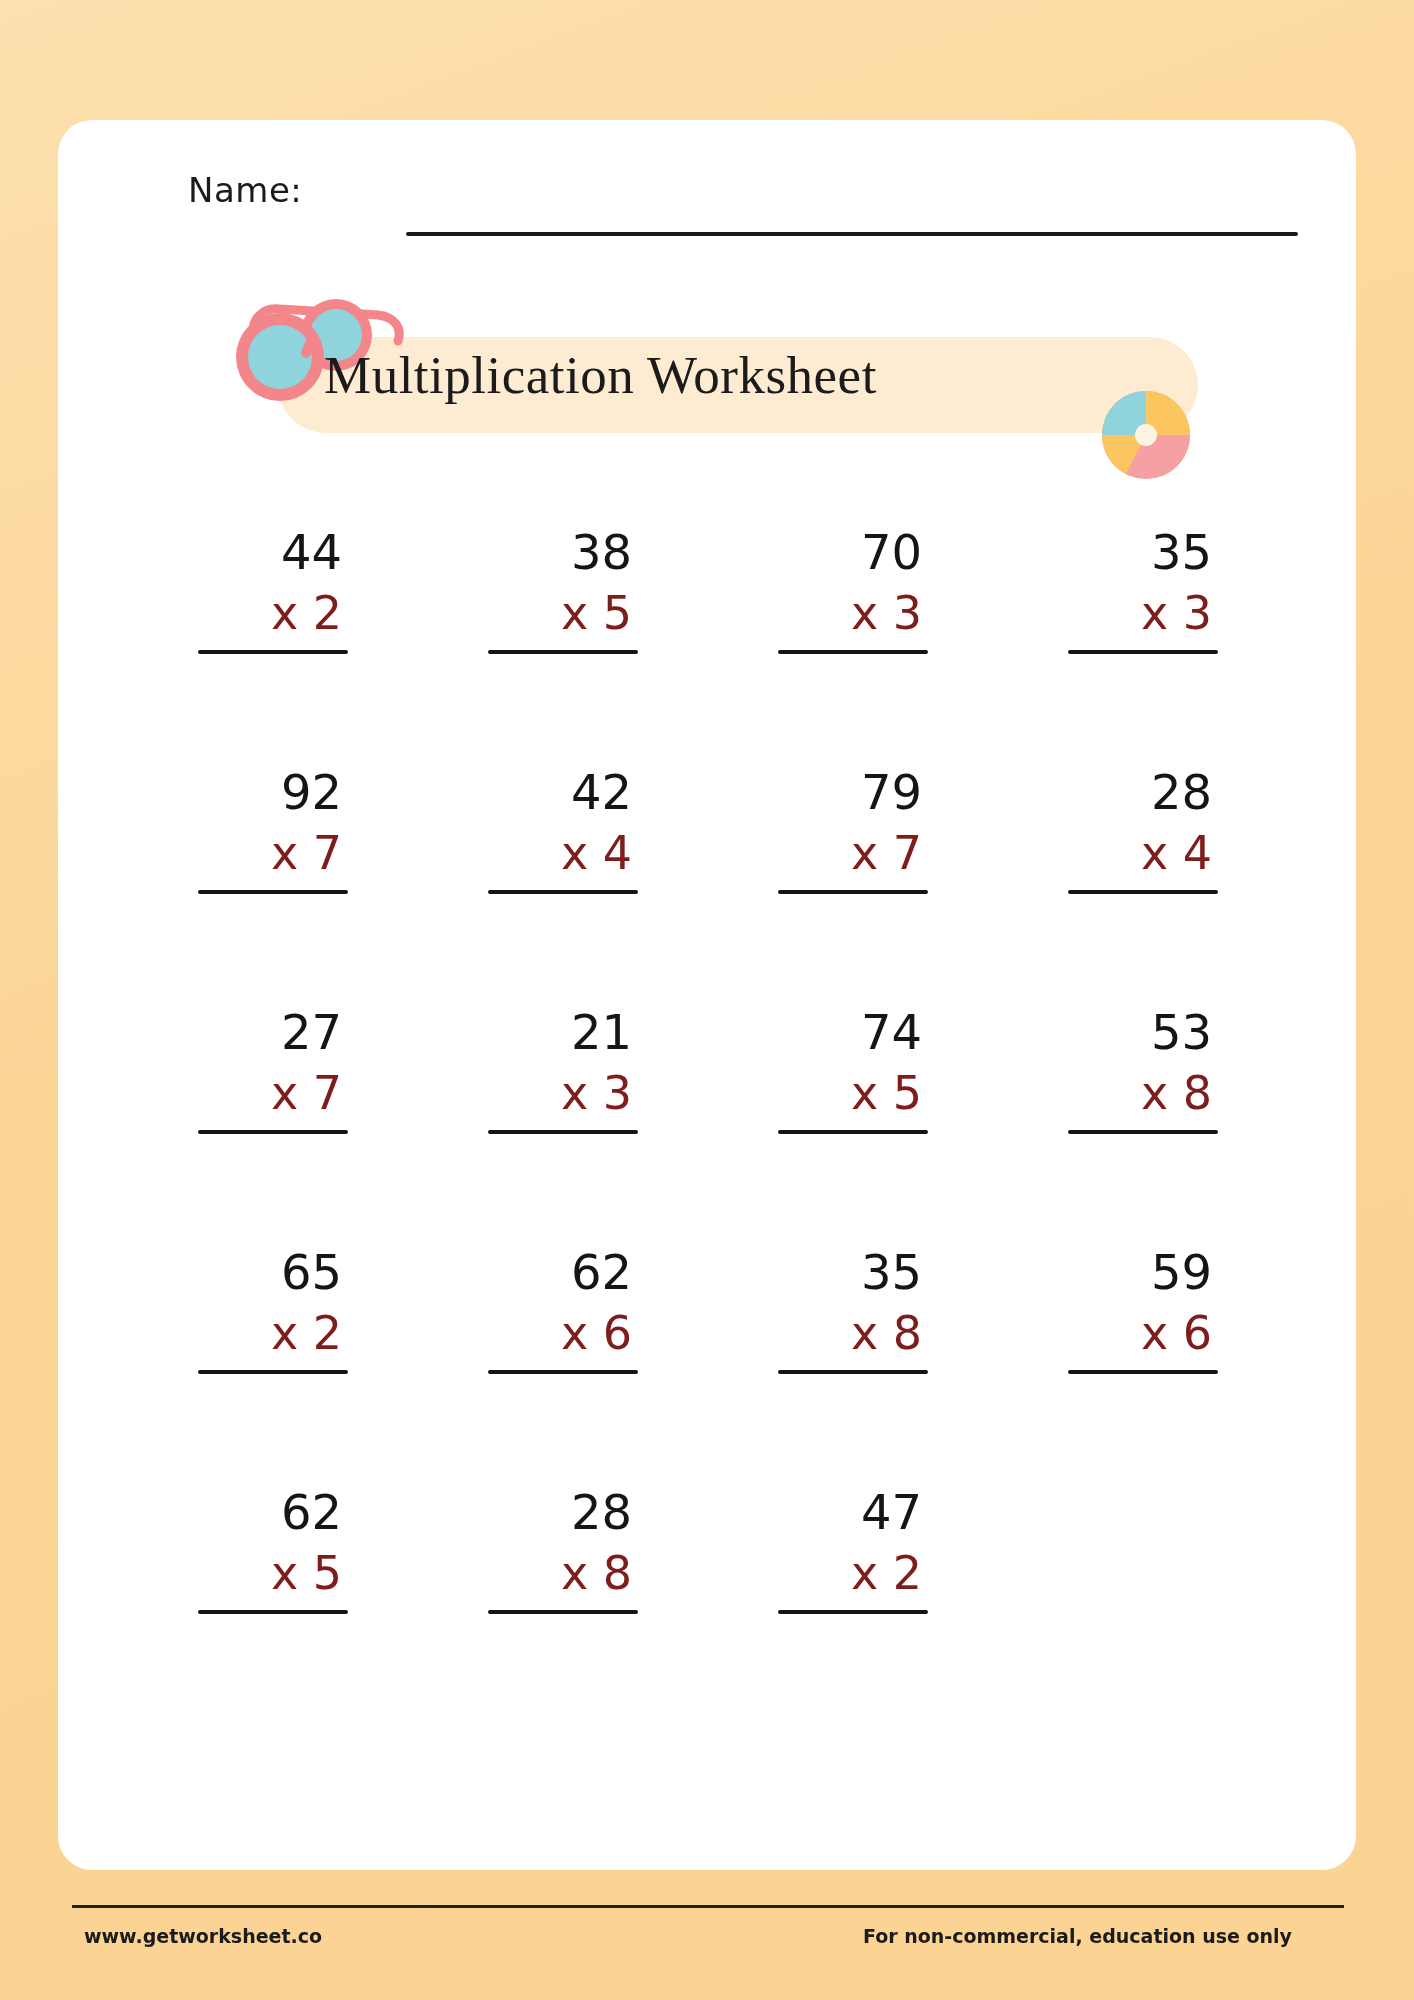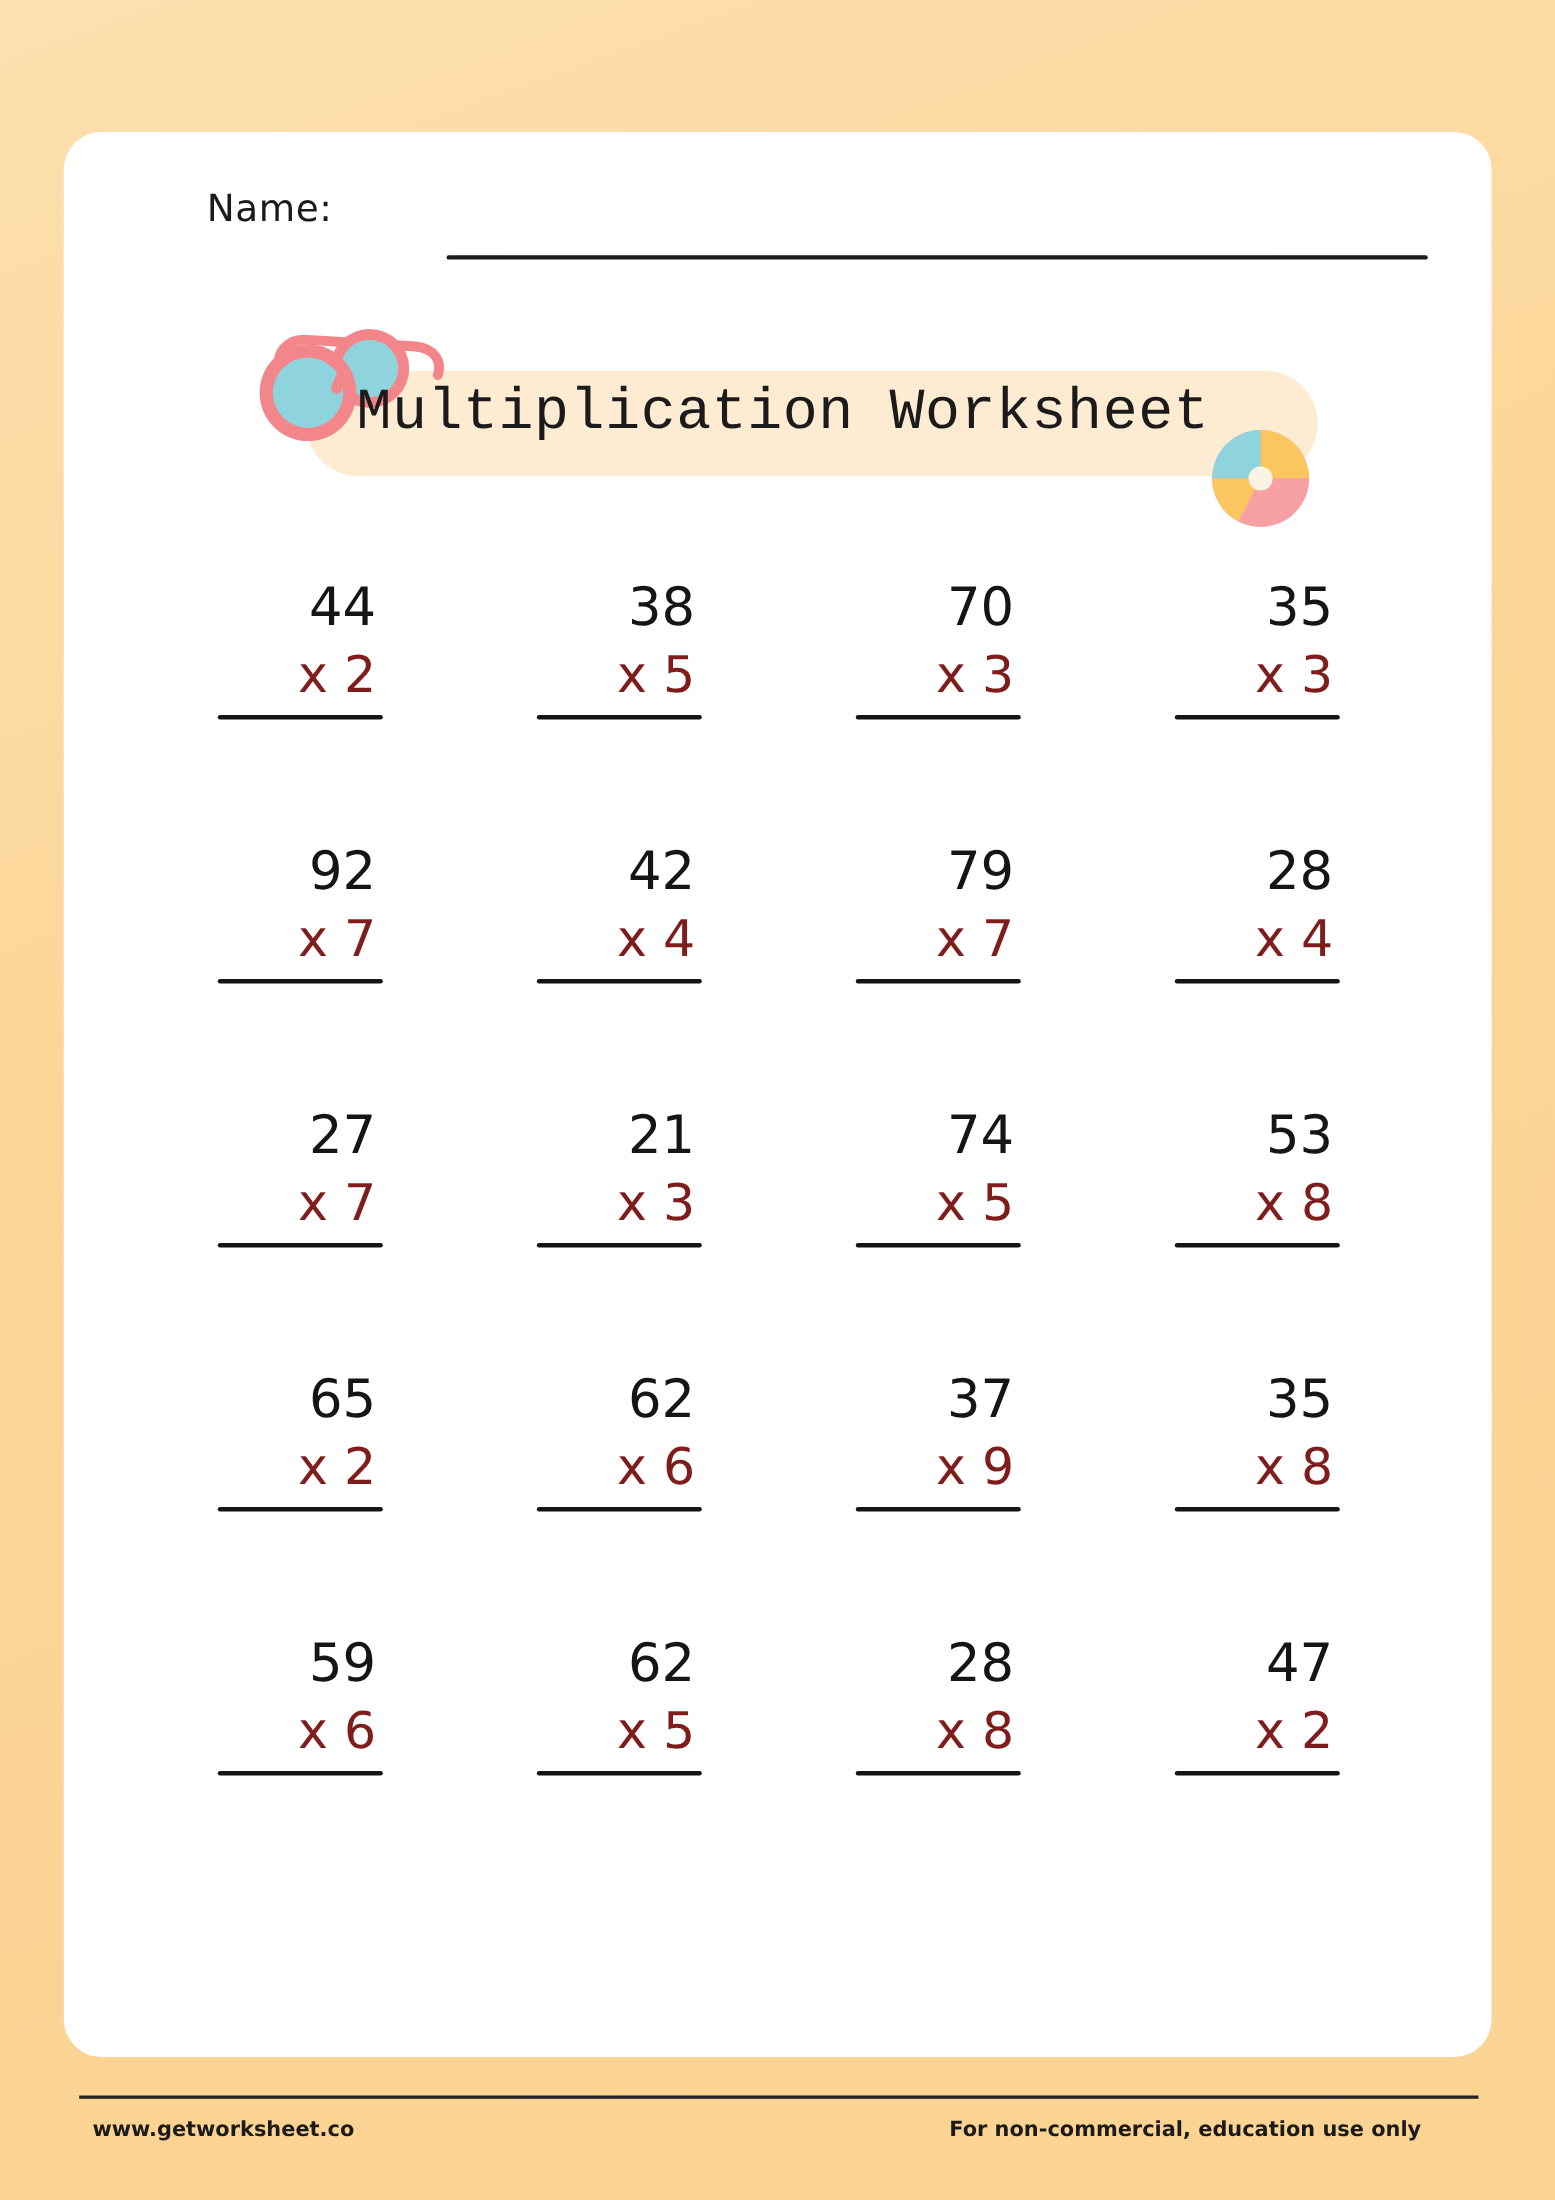--- a/index.html
+++ b/index.html
@@ -76,21 +76,21 @@
     border-radius: 48px;
   }
   .title-text {
     position: absolute;
     left: 96px;
     top: 50px;
     width: 880px;
     text-align: left;
     font-size: 53px;
     color: #1b1b1b;
-    font-family: Liberation Mono, monospace;
+    font-family: Liberation Serif, serif;
     letter-spacing: 0.5px;
     white-space: nowrap;
   }
   
   .sunglasses {
     position: absolute;
     left: 0px;
     top: 0px;
     width: 190px;
     height: 110px;
@@ -324,27 +324,20 @@
       </div>
       <div class="cell">
         <div class="prob">
           <div class="top">62</div>
           <div class="bot">x 6</div>
           <div class="rule"></div>
         </div>
       </div>
       <div class="cell">
         <div class="prob">
-          <div class="top">37</div>
-          <div class="bot">x 9</div>
-          <div class="rule"></div>
-        </div>
-      </div>
-      <div class="cell">
-        <div class="prob">
           <div class="top">35</div>
           <div class="bot">x 8</div>
           <div class="rule"></div>
         </div>
       </div>
 
       <div class="cell">
         <div class="prob">
           <div class="top">59</div>
           <div class="bot">x 6</div>

